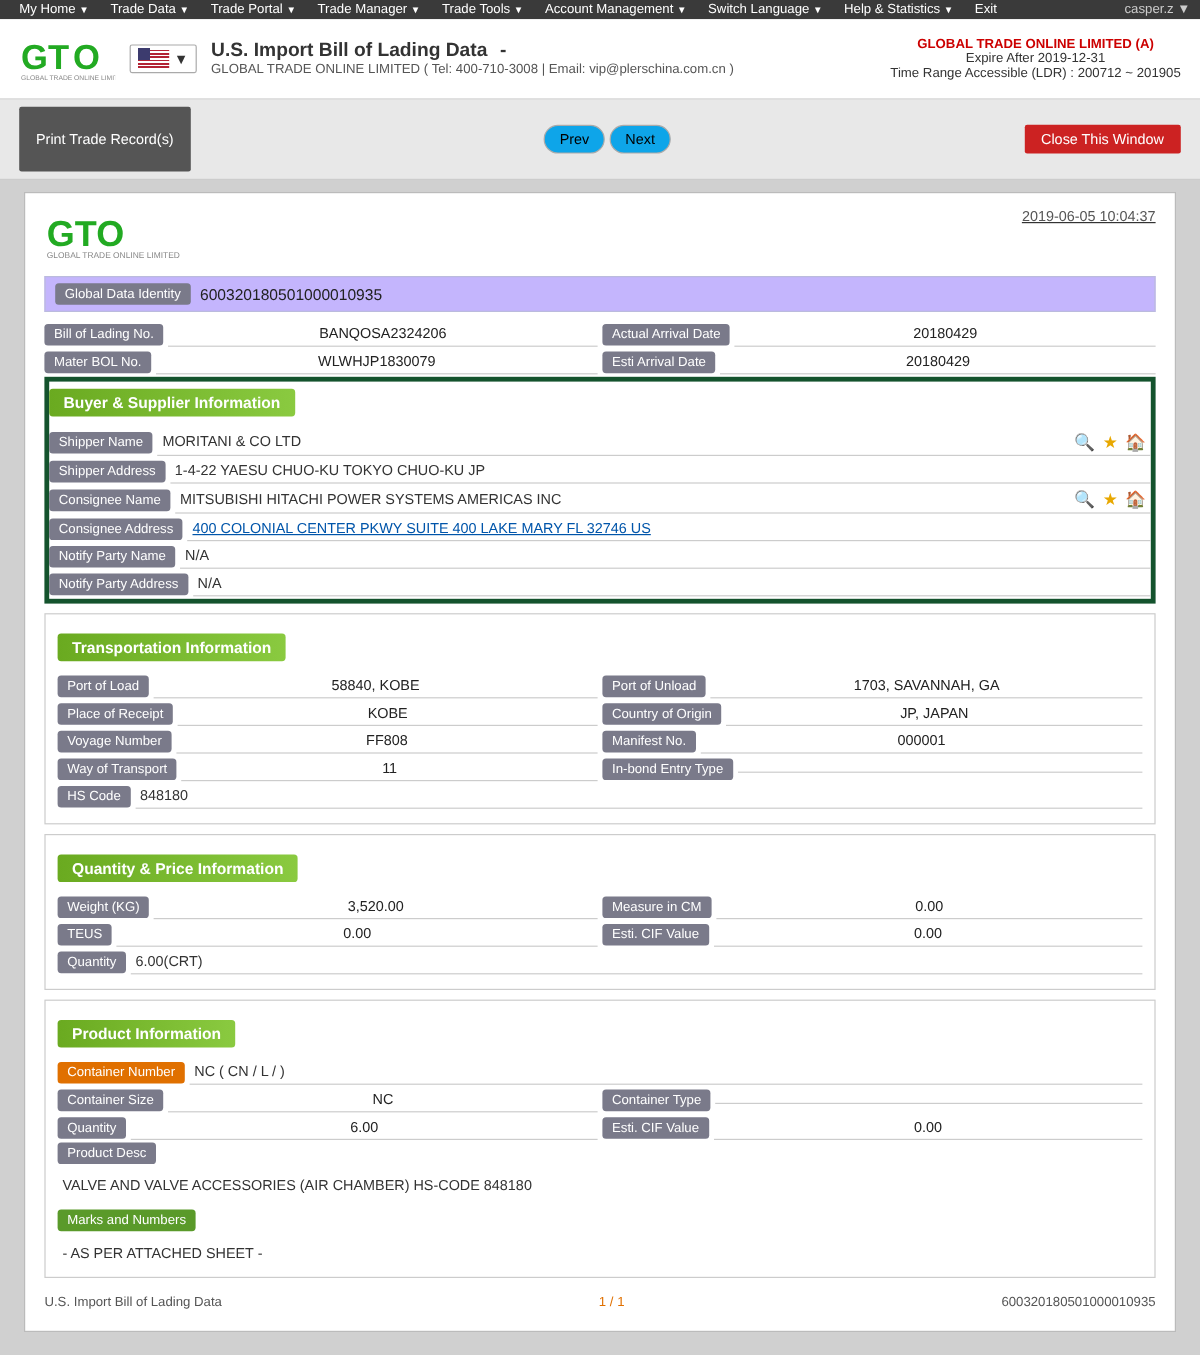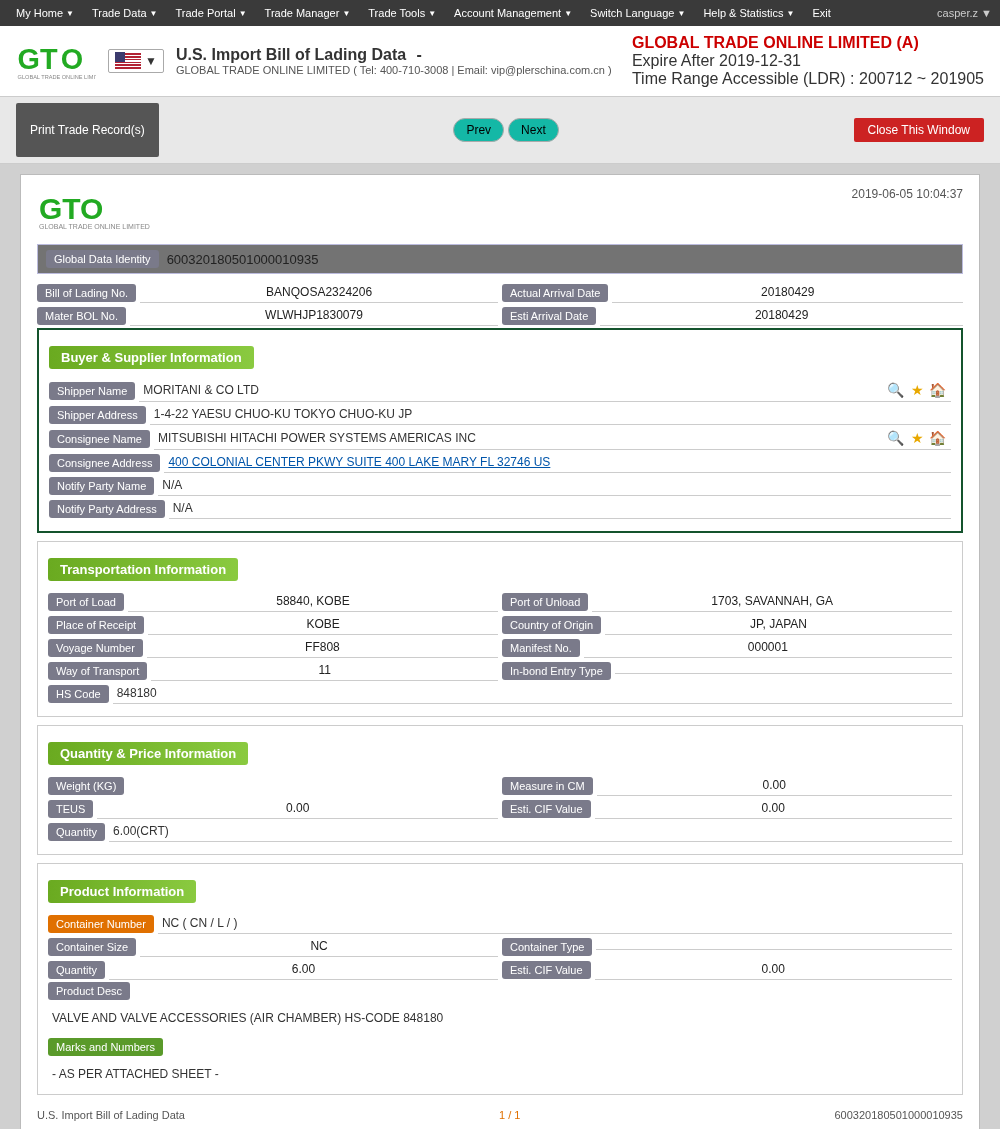--- a/index.html
+++ b/index.html
@@ -6,21 +6,21 @@
     body { font-family: Arial, sans-serif; font-size: 12px; background: #d0d0d0; color: #333; }
 
     
     .top-nav {
       background: #3a3a3a;
       color: #fff;
       display: flex;
       align-items: center;
       justify-content: space-between;
       padding: 0 8px;
-      height: 26px;
+      height: 16px;
       font-size: 11px;
     }
     .top-nav-left { display: flex; gap: 2px; align-items: center; }
     .top-nav-item {
       padding: 3px 8px;
       cursor: pointer;
       display: flex; align-items: center; gap: 3px;
     }
     .top-nav-right { color: #ccc; font-size: 11px; }
     .arrow-down { font-size: 8px; }
@@ -44,21 +44,21 @@
       border-radius: 2px;
       cursor: pointer;
     }
     .header-title-block { }
     .header-title {
       font-size: 16px;
       font-weight: bold;
       color: #333;
     }
     .header-subtitle { font-size: 11px; color: #555; }
-    .header-right { text-align: left; font-size: 16px; }
+    .header-right { text-align: center; font-size: 11px; }
     .header-company { color: #c00; font-weight: bold; }
 
     
     .toolbar {
       background: #e8e8e8;
       padding: 6px 16px;
       display: flex;
       align-items: center;
       justify-content: space-between;
       border-bottom: 1px solid #ccc;
@@ -67,21 +67,21 @@
     .btn-print {
       background: #555;
       color: #fff;
       border: none;
       padding: 20px 14px;
       cursor: pointer;
       border-radius: 2px;
       font-size: 12px;
     }
     .btn-nav {
-      background: #14b8a6;
+      background: #0ea5e9;
       border: 1px solid #aaa;
       padding: 4px 12px;
       cursor: pointer;
       border-radius: 12px;
       font-size: 12px;
     }
     .btn-close {
       background: #cc2222;
       color: #fff;
       border: none;
@@ -103,25 +103,26 @@
       border: 1px solid #bbb;
       padding: 12px 16px;
       margin-bottom: 10px;
     }
 
     .record-header {
       display: flex;
       justify-content: space-between;
       align-items: flex-start;
       margin-bottom: 12px;
+      text-decoration: underline;
     }
 
     
     .global-id-row {
-      background: #737373;
+      background: #c4b5fd;
       padding: 5px 8px;
       margin-bottom: 8px;
       display: flex;
       align-items: center;
       gap: 8px;
       border: 1px solid #bbd;
     }
     .label-tag {
       background: #7a7a8a;
       color: #fff;
@@ -189,21 +190,21 @@
       display: flex;
       align-items: center;
       gap: 6px;
     }
 
     .icon-search { cursor: pointer; color: #888; font-size: 14px; }
     .icon-star { color: #e8a800; font-size: 14px; }
     .icon-home { color: #cc4400; font-size: 14px; }
 
     
-    .buyer-section { border: 2px solid #14532d; padding: 10px; margin-bottom: 8px; }
+    .buyer-section { border: 4px solid #14532d; margin-bottom: 8px; }
     .transport-section { border: 1px solid #ccc; padding: 10px; margin-bottom: 8px; }
     .quantity-section { border: 1px solid #ccc; padding: 10px; margin-bottom: 8px; }
     .product-section { border: 1px solid #ccc; padding: 10px; margin-bottom: 8px; }
 
     
     .bottom-bar {
       display: flex;
       justify-content: space-between;
       align-items: center;
       padding: 6px 0;
@@ -492,20 +493,21 @@
     </div>
 
     <div class="quantity-section">
       <div>
         <span class="section-header">Quantity &amp; Price Information</span>
       </div>
 
       <div class="info-row">
         <div class="info-half">
           <span class="label-tag">Weight (KG)</span>
+          <span class="info-value">3,520.00</span>
         </div>
         <div class="info-half">
           <span class="label-tag">Measure in CM</span>
           <span class="info-value">0.00</span>
         </div>
       </div>
 
       <div class="info-row">
         <div class="info-half">
           <span class="label-tag">TEUS</span>

